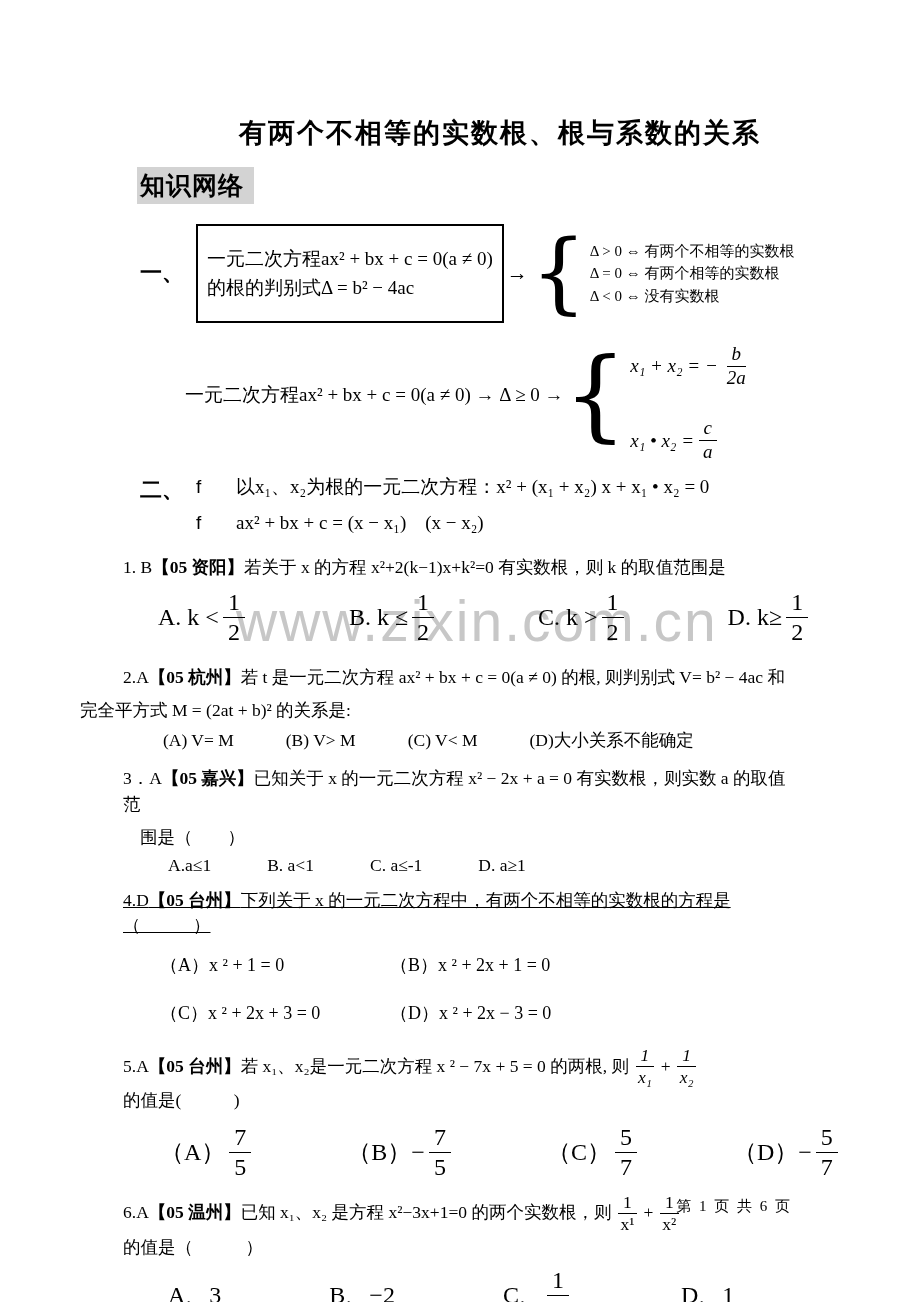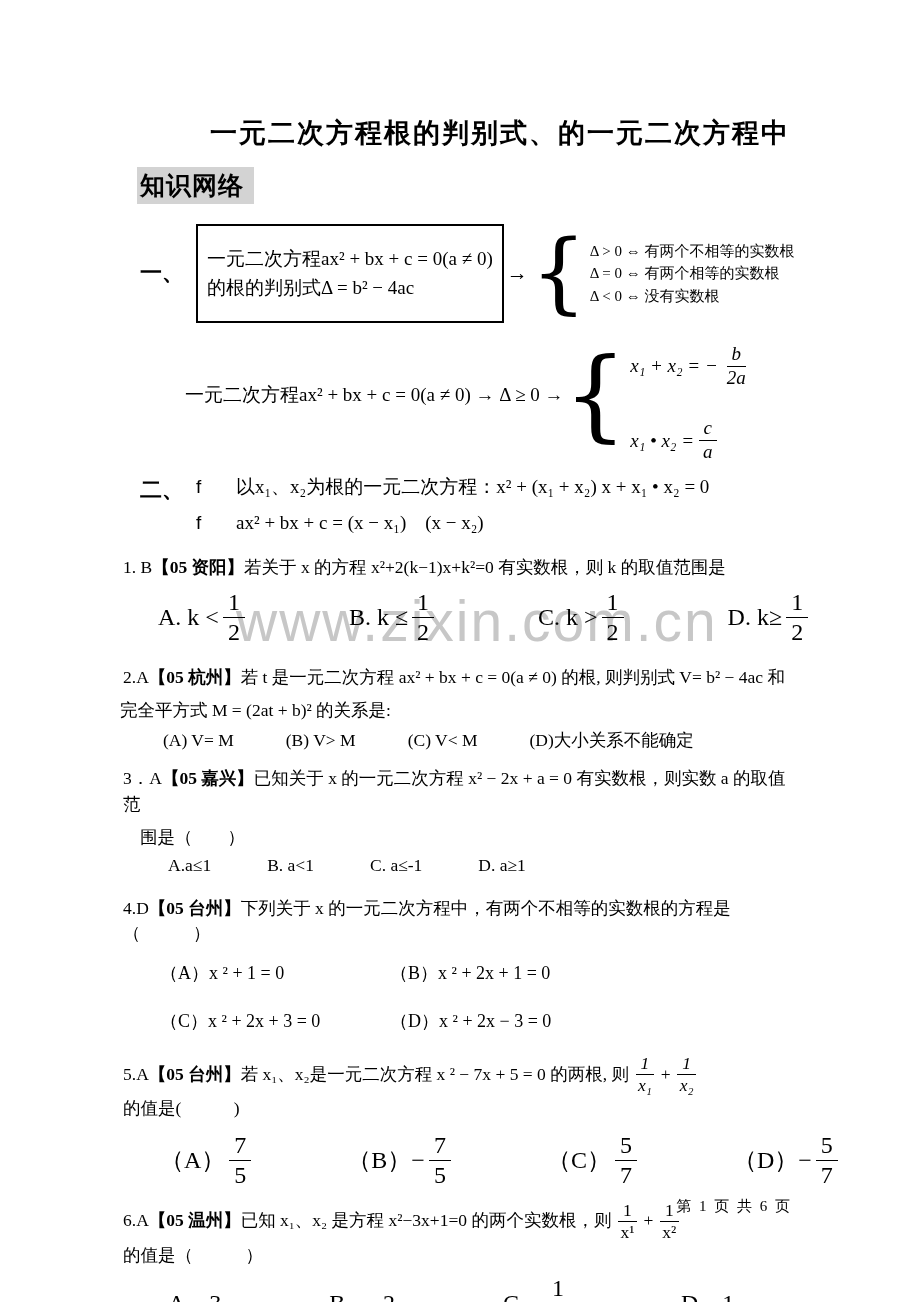--- a/index.html
+++ b/index.html
@@ -81,21 +81,21 @@
 </style>
 </head>
 <body>
 
 <div class="page">
 
   <div class="watermark">www.zixin.com.cn</div>
 
   <div class="content">
 
-    <h1 class="title">一元二次方程根的判别式、的一元二次方程中</h1>
+    <h1 class="title">有两个不相等的实数根、根与系数的关系</h1>
 
     <div class="kn-header">
       <span class="kn-highlight">知识网络</span>
     </div>
 
     <div class="row1">
       <span class="sec-label">一、</span>
       <div class="kbox">
         <div>一元二次方程ax² + bx + c = 0(a ≠ 0)</div>
         <div>的根的判别式Δ = b² − 4ac</div>
@@ -175,40 +175,40 @@
         <span class="frac">
             <span class="num">1</span>
             <span class="den">2</span>
           </span>
       </span>
     </div>
 
     <div class="stem" style="margin-top:18px;">
       <span>2.A</span><span class="src">【05 杭州】</span><span>若 t 是一元二次方程 ax² + bx + c = 0(a ≠ 0) 的根, 则判别式 V= b² − 4ac 和</span>
     </div>
-    <div class="stem2" style="margin-left:120px;">完全平方式 M = (2at + b)² 的关系是:</div>
+    <div class="stem2" style="margin-left:80px;">完全平方式 M = (2at + b)² 的关系是:</div>
     <div class="opts q2-opts">
       <span class="opt">(A) V= M</span>
       <span class="opt">(B) V&gt; M</span>
       <span class="opt">(C) V&lt; M</span>
       <span class="opt">(D)大小关系不能确定</span>
     </div>
 
     <div class="stem" style="margin-top:14px;">
       <span>3．A</span><span class="src">【05 嘉兴】</span><span>已知关于 x 的一元二次方程 x² − 2x + a = 0 有实数根，则实数 a 的取值范</span>
     </div>
     <div class="stem2">围是（　　）</div>
     <div class="opts q3-opts">
       <span class="opt">A.a≤1</span>
       <span class="opt">B. a&lt;1</span>
       <span class="opt">C. a≤-1</span>
       <span class="opt">D. a≥1</span>
     </div>
 
-    <div class="stem" style="margin-top:20px;">
+    <div class="stem" style="margin-top:12px;text-decoration:underline;">
       <span>4.D</span><span class="src">【05 台州】</span><span>下列关于 x 的一元二次方程中，有两个不相等的实数根的方程是（　　　）</span>
     </div>
     <div class="q4-grid">
       <span>（A）x ² + 1 = 0</span>
       <span>（B）x ² + 2x + 1 = 0</span>
       <span>（C）x ² + 2x + 3 = 0</span>
       <span>（D）x ² + 2x − 3 = 0</span>
     </div>
 
     <div class="stem stem-flex q5-stem">

